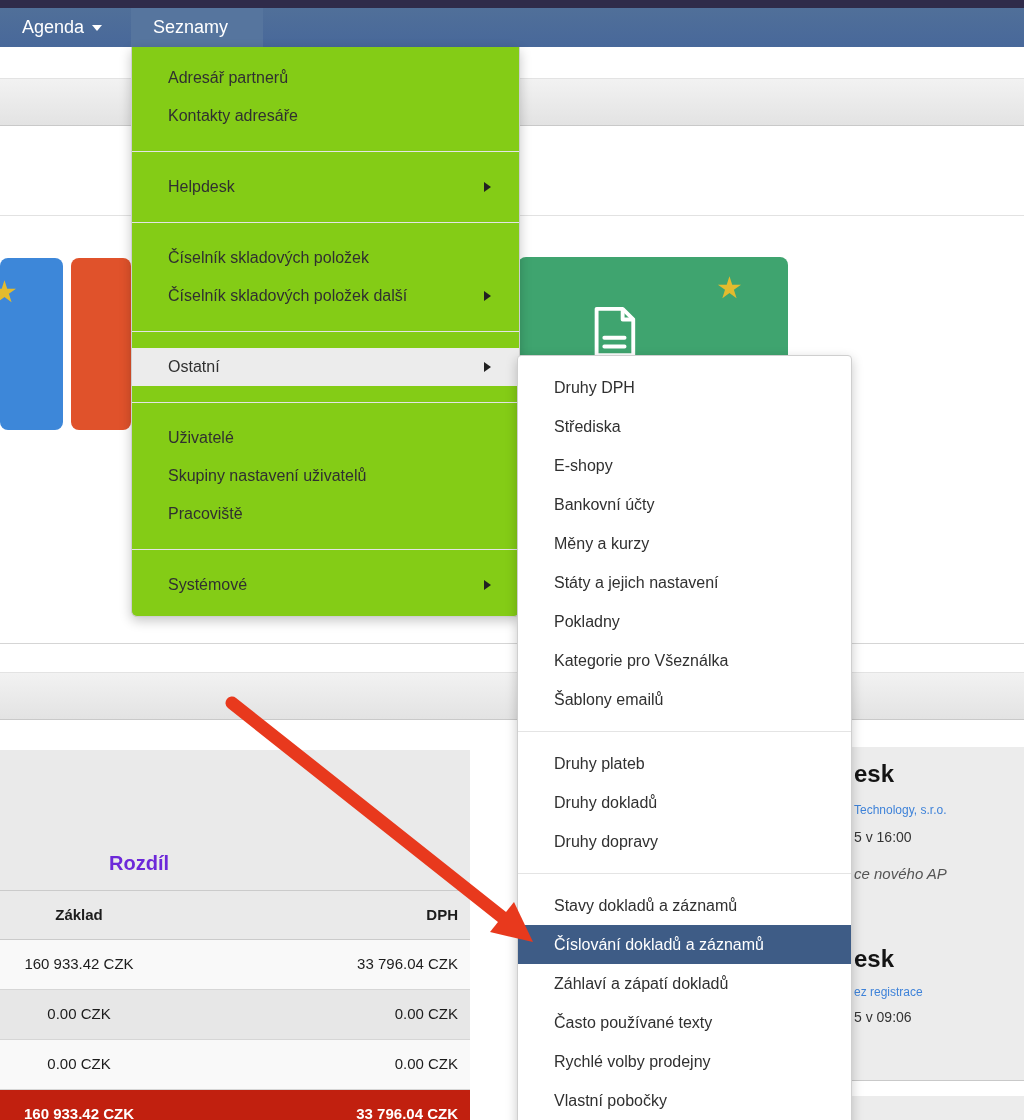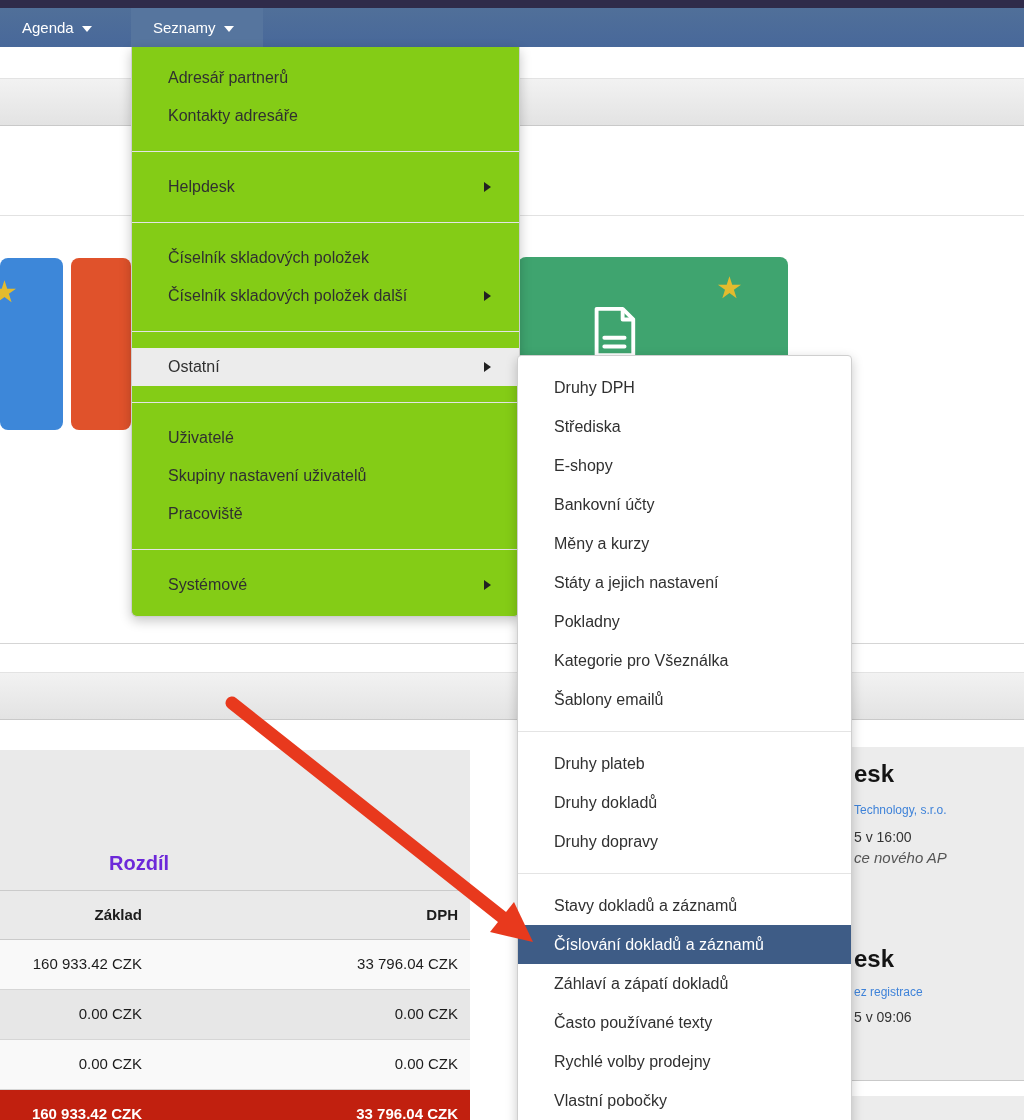--- a/index.html
+++ b/index.html
@@ -6,21 +6,21 @@
   body{
     width:1024px;height:1120px;position:relative;overflow:hidden;
     background:#ffffff;
     font-family:"Liberation Sans","DejaVu Sans",sans-serif;
     color:#303030;
   }
   
   .navbar{position:absolute;left:0;top:0;width:1024px;height:47px;
     background:linear-gradient(var(--navbar-grad-top,#527199),var(--navbar,#48689a));z-index:40;}
   .navbar-topstrip{position:absolute;left:0;top:0;width:1024px;height:8px;background:var(--navbar-top,#2f2b4a);}
-  .nav-item{position:absolute;top:8px;height:39px;line-height:39px;color:#fff;font-size:15px;
+  .nav-item{position:absolute;top:8px;height:39px;line-height:39px;color:#fff;font-size:18px;
     padding:0 22px;cursor:pointer;}
   .nav-item .caret{display:inline-block;width:0;height:0;margin-left:8px;vertical-align:middle;
     border-left:5px solid transparent;border-right:5px solid transparent;border-top:6px solid #fff;}
   .nav-agenda{left:0;}
   .nav-seznamy{left:131px;width:88px;background:var(--navbar-active,#56759e);}
   
   .band{position:absolute;left:0;width:1024px;height:46px;
     background:linear-gradient(#f2f2f2,#e3e3e3);
     border-top:1px solid #e3e3e3;border-bottom:1px solid #c9c9c9;z-index:1;}
   .band-1{top:78px;}
@@ -60,33 +60,33 @@
   .group-header{position:absolute;left:0;top:102px;width:278px;text-align:center;
     font-weight:bold;font-size:20px;color:#6d28d9;}
   .col-header-row{position:absolute;left:0;top:140px;width:470px;height:50px;
     border-top:1px solid #cbcbcb;border-bottom:1px solid #cbcbcb;box-sizing:border-box;}
   .trow{position:absolute;left:0;width:470px;height:50px;border-bottom:1px solid #d6d6d6;box-sizing:border-box;}
   .trow-1{top:190px;background:#f9f9f9;}
   .trow-2{top:240px;background:#e7e7e7;}
   .trow-3{top:290px;background:#f9f9f9;}
   .trow-total{top:340px;height:48px;background:var(--total-row,#c1200f);border-bottom:none;}
   .cell{position:absolute;top:0;height:50px;line-height:48px;font-size:15px;color:#1c1c1c;text-align:right;}
-  .cell-zaklad{left:0;width:142px;}
+  .cell-zaklad{left:8px;width:142px;text-align:center;}
   .cell-dph{left:150px;width:308px;}
   .col-header-row .cell{font-weight:bold;}
   .trow-total .cell{color:#fff;font-weight:bold;}
   
   .right-area{position:absolute;left:852px;top:747px;width:172px;height:373px;background:#ececec;z-index:2;}
   .right-gap{position:absolute;left:0;top:333px;width:172px;height:15px;background:#fff;
     border-top:1px solid #c9c9c9;}
   .card-title{position:absolute;left:2px;font-size:24px;font-weight:bold;color:#141414;}
   .card-link{position:absolute;left:2px;font-size:12px;color:var(--link,#3f83d9);cursor:pointer;white-space:nowrap;}
   .card-time{position:absolute;left:2px;font-size:14px;color:#333;}
   .card-note{position:absolute;left:2px;font-size:15px;font-style:italic;color:#555;white-space:nowrap;}
-  .t1-title{top:13px;} .t1-link{top:56px;} .t1-time{top:82px;} .t1-note{top:102px;text-align:right;}
+  .t1-title{top:13px;} .t1-link{top:56px;} .t1-time{top:82px;} .t1-note{top:118px;text-align:right;}
   .t2-title{top:198px;} .t2-link{top:238px;} .t2-time{top:262px;}
   
   .arrow-overlay{position:absolute;left:0;top:0;width:1024px;height:1120px;z-index:90;pointer-events:none;}
 </style>
 </head>
 <body>
 
 <div class="band band-1"></div>
 <div class="hline hline-1"></div>
 <div class="hline hline-2"></div>

